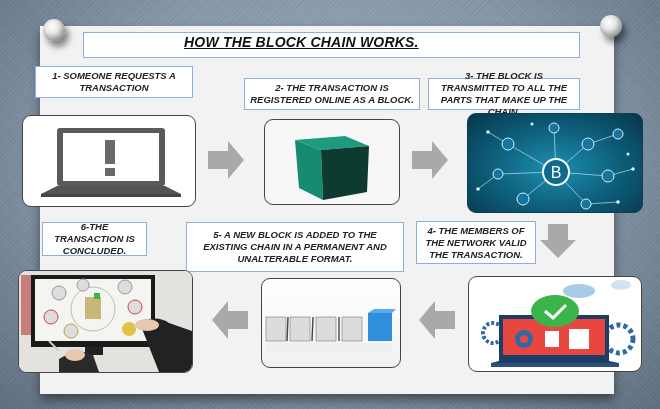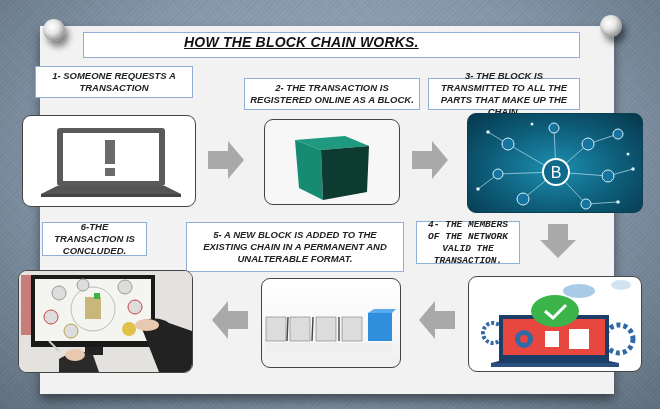--- a/index.html
+++ b/index.html
@@ -35,21 +35,21 @@
 <div class="paper"></div>
 <div class="pin left"></div>
 <div class="pin right"></div>
 
 <div class="title-box"></div>
 <div class="title">HOW THE BLOCK CHAIN WORKS.</div>
 
 <div class="lbl" style="left:35px;top:66px;width:158px;height:32px;">1- SOMEONE REQUESTS A TRANSACTION</div>
 <div class="lbl" style="left:228px;top:78px;width:176px;height:32px;margin-left:16px;">2- THE TRANSACTION IS REGISTERED ONLINE AS A BLOCK.</div>
 <div class="lbl" style="left:428px;top:78px;width:152px;height:32px;">3- THE BLOCK IS TRANSMITTED TO ALL THE PARTS THAT MAKE UP THE CHAIN.</div>
-<div class="lbl" style="left:416px;top:221px;width:104px;height:43px;font-family:Liberation Mono, monospace;">4- THE MEMBERS OF THE NETWORK VALID THE TRANSACTION.</div>
+<div class="lbl" style="left:416px;top:221px;width:120px;height:43px;">4- THE MEMBERS OF THE NETWORK VALID THE TRANSACTION.</div>
 <div class="lbl" style="left:186px;top:222px;width:218px;height:50px;">5- A NEW BLOCK IS ADDED TO THE EXISTING CHAIN IN A PERMANENT AND UNALTERABLE FORMAT.</div>
 <div class="lbl" style="left:42px;top:222px;width:105px;height:34px;">6-THE TRANSACTION IS CONCLUDED.</div>
 
 <div class="card" style="left:22px;top:115px;width:174px;height:92px;">
   <svg width="172" height="90" viewBox="0 0 172 90">
     <rect x="34" y="12" width="108" height="58" rx="3" fill="#5a5a5a"></rect>
     <rect x="40" y="17" width="96" height="48" fill="#fff"></rect>
     <rect x="82" y="24" width="10" height="24" fill="#6a6a6a"></rect>
     <rect x="82" y="52" width="10" height="8" fill="#6a6a6a"></rect>
     <path d="M18 78 L34 70 L142 70 L158 78 Z" fill="#555"></path>

